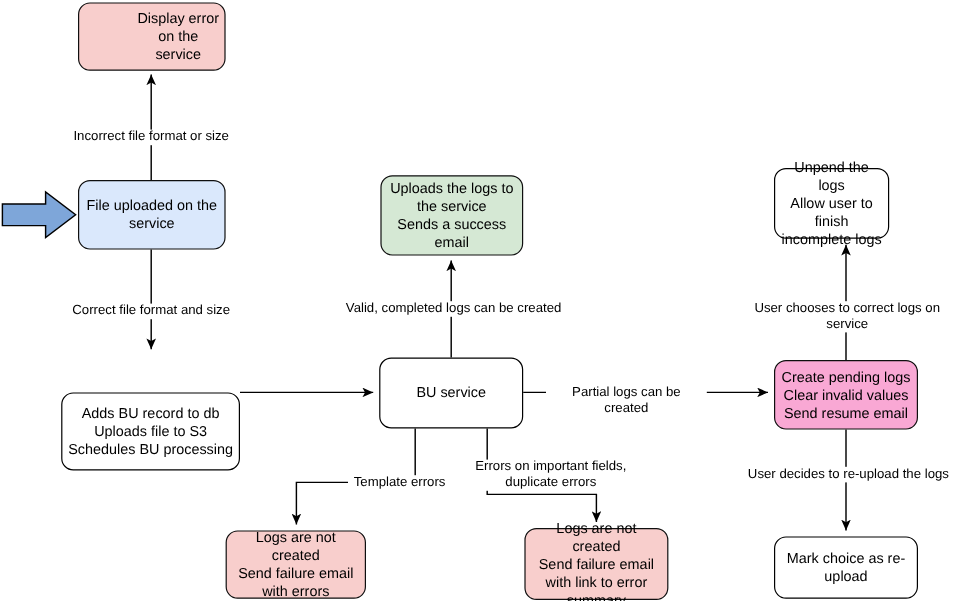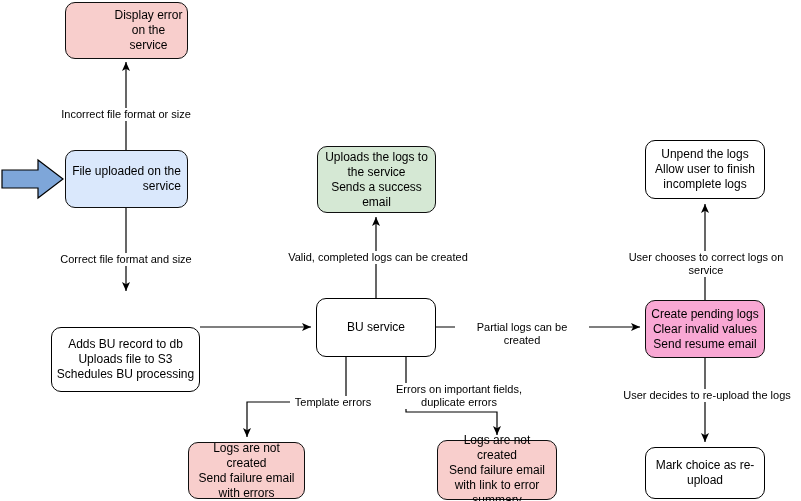--- a/index.html
+++ b/index.html
@@ -87,38 +87,38 @@
 
     <path d="M705,300 L705,204" stroke="#000000" stroke-width="1.2" fill="none" marker-end="url(#arrowhead)"></path>
 
     <path d="M705,358 L705,442" stroke="#000000" stroke-width="1.2" fill="none" marker-end="url(#arrowhead)"></path>
 
     <path d="M2,170 L38,170 L38,160 L63,179 L38,198 L38,188 L2,188 Z" fill="#7ea6d9" stroke="#000000" stroke-width="1.2" stroke-linejoin="miter"></path>
   </svg>
 
   <div class="node pink" style="left:65px;top:2px;width:123px;height:57px;padding-left:48px;">Display error on the
 service</div>
-  <div class="node blue" style="left:65px;top:150px;width:123px;height:58px;text-align:right;">File uploaded on the
+  <div class="node blue" style="left:65px;top:150px;width:123px;height:58px;">File uploaded on the
 service</div>
   <div class="node plain" style="left:51px;top:295px;width:149px;height:65px;margin-top:32px;">Adds BU record to db
 Uploads file to S3
 Schedules BU processing</div>
   <div class="node green" style="left:317px;top:146px;width:119px;height:67px;">Uploads the logs to
 the service
 Sends a success
 email</div>
   <div class="node plain" style="left:316px;top:298px;width:120px;height:59px;">BU service</div>
   <div class="node pink" style="left:188px;top:442px;width:117px;height:57px;">Logs are not created
 Send failure email
 with errors</div>
   <div class="node pink" style="left:437px;top:440px;width:120px;height:60px;">Logs are not created
 Send failure email
 with link to error
 summary</div>
-  <div class="node plain" style="left:645px;top:140px;width:120px;height:59px;">Unpend the logs
+  <div class="node plain" style="left:645px;top:140px;width:96px;height:59px;">Unpend the logs
 Allow user to finish
 incomplete logs</div>
   <div class="node yellow" style="left:645px;top:300px;width:120px;height:58px;">Create pending logs
 Clear invalid values
 Send resume email</div>
   <div class="node plain" style="left:645px;top:447px;width:120px;height:52px;">Mark choice as re-
 upload</div>
 
   <div class="edge-label" style="left:57px;top:108px;width:134px;">Incorrect file format or size</div>
   <div class="edge-label" style="left:57px;top:253px;width:134px;">Correct file format and size</div>

